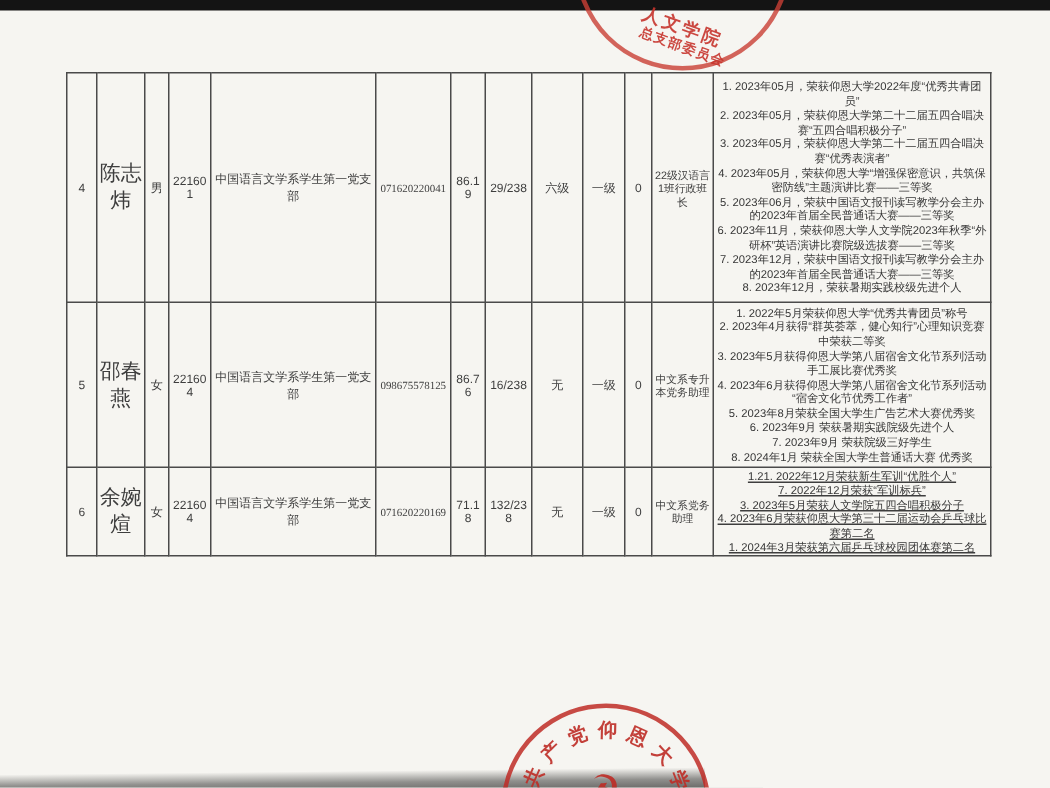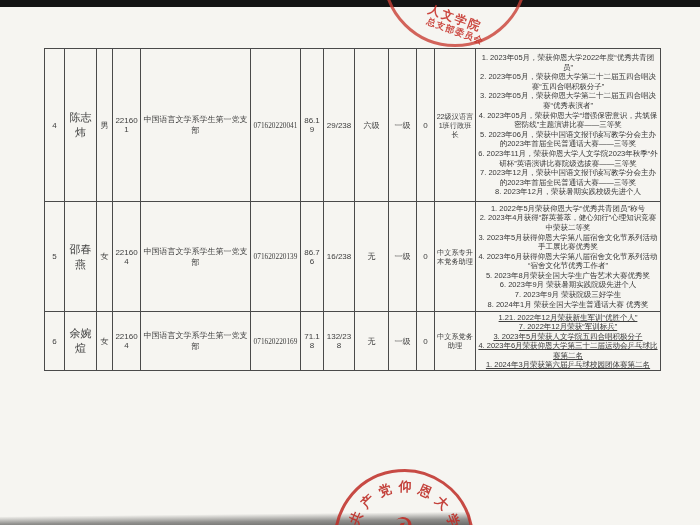--- a/index.html
+++ b/index.html
@@ -24,21 +24,21 @@
     border-collapse:collapse; table-layout:fixed;
     font-size:8px; color:#3e3e3e;
   }
   table.doc td {
     border:1px solid #4a4a4a; text-align:center; vertical-align:middle;
     padding:0 1px; overflow:hidden; word-break:break-all;
   }
   tr.r0 td { height:153px; }
   tr.r1 td { height:110px; }
   tr.r2 td { height:59px; }
-  td.c-name { font-size:11px; letter-spacing:0; }
+  td.c-name { font-size:14px; letter-spacing:0; }
   td.c-sid { font-size:7.3px;font-family:Liberation Serif, serif; }
   td.c-branch { font-size:8px; }
   td.c-pos { font-size:7.2px; line-height:9px; padding:0 2px; }
   td.c-awards { vertical-align:top; text-align:left; padding:1px 2px 0 2px; }
   .awards-list { overflow:hidden; }
   tr.r0 .awards-list { max-height:151px; }
   tr.r1 .awards-list { max-height:108px; }
   tr.r2 .awards-list { max-height:57px;text-decoration:underline; }
   .award-line {
     font-size:7.5px; line-height:9.6px; color:#373737;
@@ -128,21 +128,21 @@
               <div class="award-line">8. 2023年12月，荣获暑期实践校级先进个人</div>
             </div>
         </td>
       </tr>
       <tr class="r1">
         <td class="c-no">5</td>
         <td class="c-name">邵春燕</td>
         <td>女</td>
         <td>221604</td>
         <td class="c-branch">中国语言文学系学生第一党支部</td>
-        <td class="c-sid">071620220139</td>
+        <td class="c-sid">098675578125</td>
         <td>86.76</td>
         <td>16/238</td>
         <td>无</td>
         <td>一级</td>
         <td>0</td>
         <td class="c-pos">中文系专升本党务助理</td>
         <td class="c-awards">
           <div class="awards-list">
               <div class="award-line">1. 2022年5月荣获仰恩大学“优秀共青团员”称号</div>
               <div class="award-line">2. 2023年4月获得“群英荟萃，健心知行”心理知识竞赛中荣获二等奖</div>

